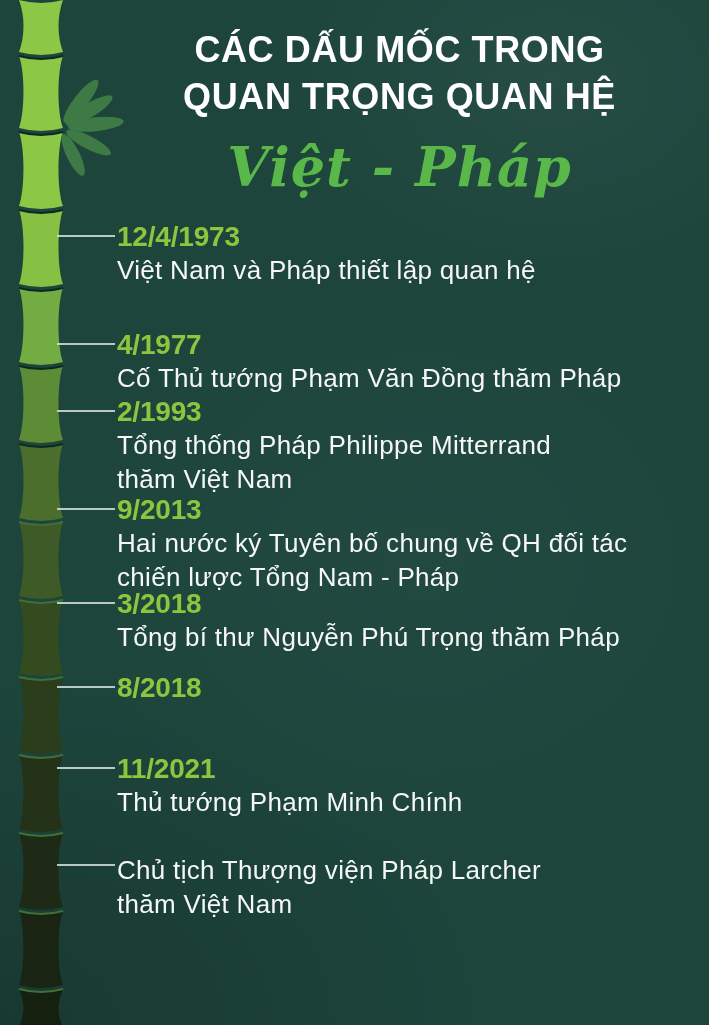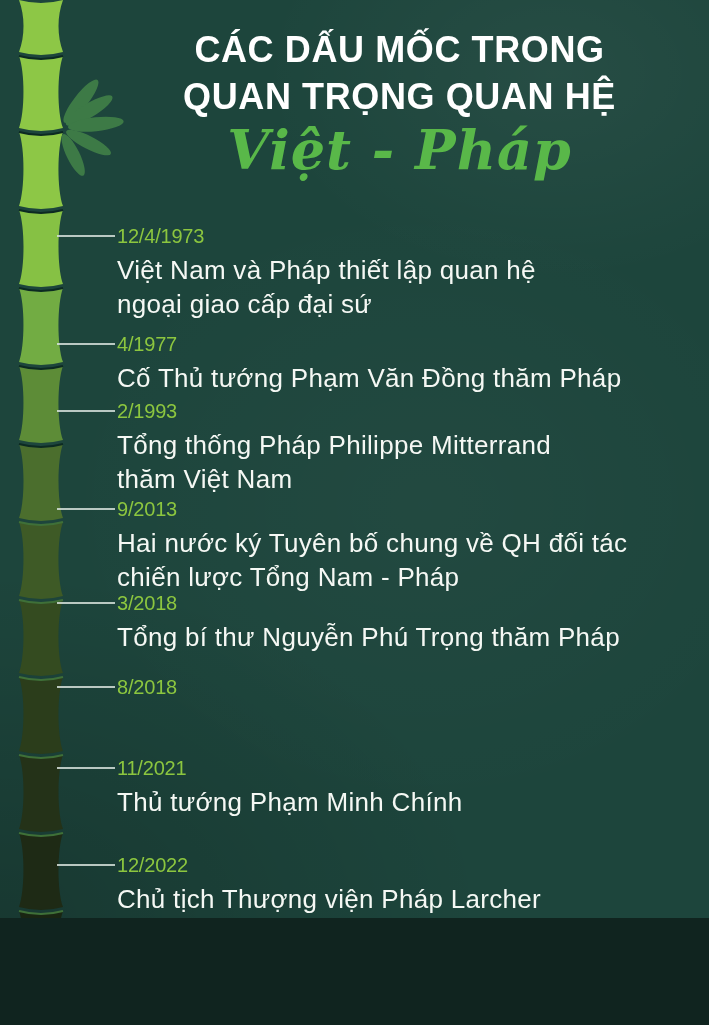--- a/index.html
+++ b/index.html
@@ -1,21 +1,21 @@
 <!DOCTYPE html>
 <html><head>
 <meta charset="utf-8">
 <style>
   * { margin:0; padding:0; box-sizing:border-box; }
   html,body { background:#10241f; }
   body { font-family:"Liberation Sans","DejaVu Sans",sans-serif; }
 
   .canvas{
     position:relative;
-    width:709px; height:918px;
+    width:709px; height:1025px;
     margin:0 auto;
     overflow:hidden;
     background:
       radial-gradient(420px 300px at 78% 8%, rgba(255,255,255,0.045), rgba(255,255,255,0) 70%),
       radial-gradient(500px 420px at 60% 55%, rgba(255,255,255,0.025), rgba(255,255,255,0) 75%),
       radial-gradient(700px 500px at 0% 100%, rgba(0,0,0,0.18), rgba(0,0,0,0) 70%),
       #1d453c;
   }
 
   
@@ -23,32 +23,32 @@
   .bamboo svg{ display:block; }
   .leaves{ position:absolute; left:50px; top:78px; width:92px; height:100px; }
 
   
   .header{ position:absolute; left:104px; right:14px; top:26px; text-align:center; }
   .title-line{
     color:#ffffff; font-weight:700; font-size:36px; line-height:47px;
     letter-spacing:0.6px;
   }
   .subtitle{
-    margin-top:0;
+    margin-top:17px;
     font-family:"DejaVu Serif","Liberation Serif",serif;
     font-style:italic; font-weight:700;
     font-size:54px; line-height:60px;
     color:#59b849; letter-spacing:1px;
   }
 
   
   .entry{ position:absolute; left:117px; width:578px; }
   .entry .date{
     display:block;
-    color:#8cc63f; font-weight:400; font-size:20px; line-height:29px;
+    color:#8cc63f; font-weight:700; font-size:28px; line-height:29px;
     letter-spacing:-0.2px;
   }
   .entry .desc{ margin-top:2px; }
   .entry .desc span{
     display:block;
     color:#f5f8f4; font-weight:400; font-size:26px; line-height:34px;
     letter-spacing:0.3px;
   }
   
   .entry::before{
@@ -111,21 +111,20 @@
   <div class="header">
     <div class="title-line">CÁC DẤU MỐC TRONG</div>
     <div class="title-line">QUAN TRỌNG QUAN HỆ</div>
     <div class="subtitle">Việt - Pháp</div>
   </div>
 
   <div class="entry e0">
     <span class="date">12/4/1973</span>
     <div class="desc">
       <span>Việt Nam và Pháp thiết lập quan hệ</span>
-      <span>ngoại giao cấp đại sứ</span>
     </div>
   </div>
 
   <div class="entry e1">
     <span class="date">4/1977</span>
     <div class="desc">
       <span>Cố Thủ tướng Phạm Văn Đồng thăm Pháp</span>
       <span></span>
     </div>
   </div>
@@ -159,20 +158,19 @@
   </div>
 
   <div class="entry e6">
     <span class="date">11/2021</span>
     <div class="desc">
       <span>Thủ tướng Phạm Minh Chính</span>
     </div>
   </div>
 
   <div class="entry e7">
-    <span class="date">12/2022</span>
     <div class="desc">
       <span>Chủ tịch Thượng viện Pháp Larcher</span>
       <span>thăm Việt Nam</span>
     </div>
   </div>
 
 </div>
 
 </body></html>

